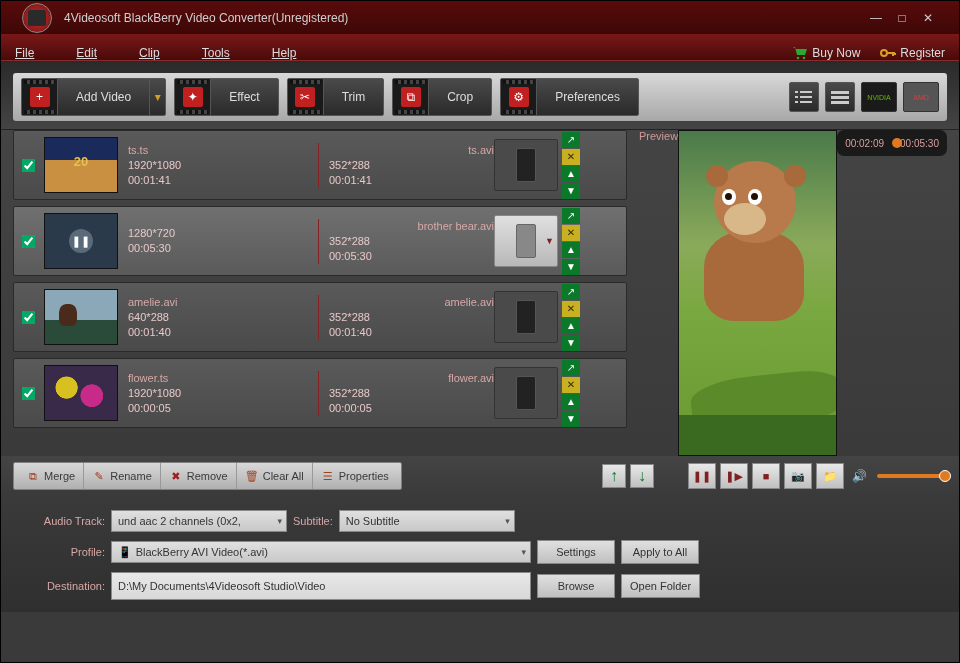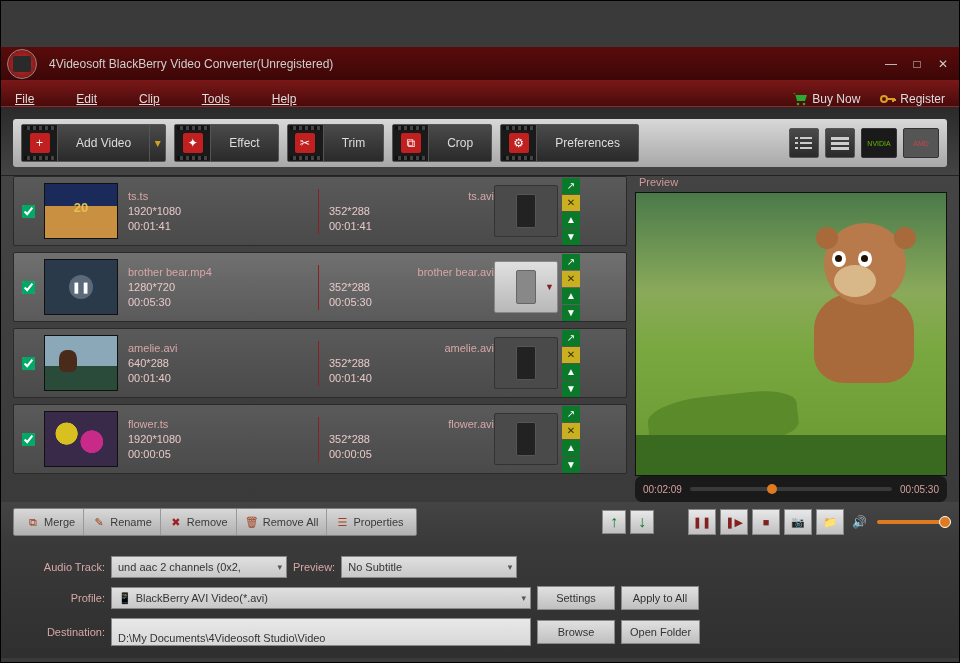--- a/index.html
+++ b/index.html
@@ -1,20 +1,20 @@
 <!DOCTYPE html>
 <html><head>
 <meta charset="utf-8">
 <style>
 * { margin:0; padding:0; box-sizing:border-box; font-family:Tahoma,Verdana,sans-serif; -webkit-font-smoothing:none; }
 body { background:#000; width:960px; height:663px; overflow:hidden; }
 .app { width:960px; height:663px; background:#3a3a3a; border:1px solid #000; }
 
 
-.titlebar { height:33px; background:linear-gradient(#5a0b0b,#3d0707); display:flex; align-items:center; padding:0 6px; color:#b8b8b8; font-size:12px;margin-top:46px; }
+.titlebar { height:33px; background:linear-gradient(#5a0b0b,#3d0707); display:flex; align-items:center; padding:0 21px; color:#b8b8b8; font-size:12px; }
 .titlebar .logo { width:30px; height:30px; border-radius:50%; background:radial-gradient(circle,#c83030,#701010); display:flex; align-items:center; justify-content:center; margin-right:12px; border:1px solid #888;}
 .titlebar .logo-inner { width:18px; height:16px; background:#2a2a2a; border-radius:2px; position:relative;}
 .titlebar .title { flex:1; color:#cfcfcf; }
 .titlebar .winbtn { width:20px; height:18px; margin-left:6px; color:#ccc; display:flex; align-items:center; justify-content:center; font-size:12px; cursor:pointer; }
 
 
 .menubar { height:27px; background:linear-gradient(#7a1818,#4a0a0a); display:flex; align-items:flex-end; padding:0 14px; border-bottom:1px solid #8a2a2a; }
 .menubar .menu-item { color:#ddd; font-size:12px; text-decoration:underline; margin-right:42px; cursor:pointer; }
 .menubar .spacer { flex:1; }
 .menubar .rlink { display:flex; align-items:center; color:#ddd; font-size:12px; margin-left:20px; cursor:pointer; }
@@ -49,21 +49,21 @@
 .row .outinfo .fn{ color:#d8a8a8;text-align:right;} .row .outinfo .meta{ color:#e8c8c8;}
 .row .device { width:64px; height:52px; background:linear-gradient(#e0e0e0,#b8b8b8); border:1px solid #888; border-radius:2px; display:flex; align-items:center; justify-content:center; position:relative; margin-right:2px;}
 .row .device.dark { background:#4a4a4a; border-color:#333;}
 .row .device .phone{ width:20px; height:34px; background:#222; border-radius:2px; border:1px solid #555;}
 .row .device .dd{ position:absolute; right:3px; color:#802020; font-size:9px;}
 .row .sidebtn { width:18px; display:flex; flex-direction:column; gap:1px; margin-left:2px;}
 .row .sb { width:18px; height:16px; display:flex; align-items:center; justify-content:center; font-size:10px; cursor:pointer; }
 .row .sb.g{ background:#0a7a2a; color:#fff;}
 .row .sb.y{ background:#c8b020; color:#3a2a00;}
 
-.preview { flex:1; margin-left:8px; display:flex; flex-direction:column; }
+.preview { flex:1; margin-left:8px; display:flex; flex-direction:row; }
 .preview .lbl { color:#d09898; font-size:11px; height:16px; padding-left:4px; }
 .preview .screen { flex:1; background:#000; border:1px solid #111; overflow:hidden; position:relative; }
 .preview .timeline { height:26px; background:#1a1a1a; display:flex; align-items:center; padding:0 8px; color:#d8a0a0; font-size:10px;border-radius:7px; }
 .preview .tl-bar { flex:1; height:4px; background:#3a3a3a; margin:0 8px; position:relative; border-radius:2px;}
 .preview .tl-bar .pos{ position:absolute; left:38%; top:-3px; width:10px; height:10px; border-radius:50%; background:#e07a20;}
 
 
 .actionbar { height:40px; padding:6px 12px; background:linear-gradient(#444,#3a3a3a); display:flex; gap:8px; }
 .actionbar .strip { height:28px; background:linear-gradient(#d8d8d8,#b0b0b0); border:1px solid #808080; border-radius:2px; display:flex; align-items:center; padding:0 4px; }
 .actionbar .abtn { display:flex; align-items:center; font-size:11px; color:#3a3a3a; padding:0 8px; height:100%; cursor:pointer; border-right:1px solid #999;}
@@ -76,21 +76,21 @@
 .actionbar .vol{ width:70px; height:4px; background:#e07a20; position:relative; border-radius:2px; margin-left:6px;}
 .actionbar .vol .knob{ position:absolute; right:-4px; top:-4px; width:12px; height:12px; border-radius:50%; background:#e07a20; border:1px solid #fff;}
 
 
 .bottom { padding:14px 12px 12px 12px; background:linear-gradient(#3a3a3a,#2f2f2f); display:flex; }
 .formcol { flex:1; display:flex; flex-direction:column; gap:8px; }
 .frow { display:flex; align-items:center; gap:6px; }
 .flabel { width:92px; text-align:right; color:#d8a8a8; font-size:11px; }
 .fselect { height:22px; background:linear-gradient(#e0e0e0,#c8c8c8); border:1px solid #888; font-size:11px; color:#333; padding:0 18px 0 6px; position:relative; display:flex; align-items:center; cursor:pointer;}
 .fselect::after{ content:"▾"; position:absolute; right:4px; color:#555; font-size:9px;}
-.ftext { height:22px; background:linear-gradient(#e8e8e8,#d8d8d8); border:1px solid #888; font-size:11px; color:#333; padding:13px 6px; flex:1; display:flex; align-items:flex-start;}
+.ftext { height:22px; background:linear-gradient(#e8e8e8,#d8d8d8); border:1px solid #888; font-size:11px; color:#333; padding:13px 6px; flex:1; display:flex; align-items:center;}
 .fbtn { height:24px; background:linear-gradient(#e0e0e0,#c0c0c0); border:1px solid #888; font-size:11px; color:#333; padding:0 8px; display:flex; align-items:center; cursor:pointer; min-width:78px; justify-content:center;}
 
 .convert { width:162px; height:60px; background:linear-gradient(#a82020,#701010); border:2px solid #501010; border-radius:3px; display:flex; align-items:center; justify-content:center; color:#fff; font-size:20px; font-weight:bold; cursor:pointer; margin-left:20px; align-self:flex-end;}
 .convert .cico{ width:28px; height:28px; margin-right:10px; display:flex; align-items:center; justify-content:center; }
 
 
 .th-20th{ width:100%; height:100%; background:linear-gradient(180deg,#1a2a5a 40%,#c89040 40%); position:relative;}
 .th-20th::after{content:"20"; position:absolute; left:50%; top:30%; transform:translateX(-50%); color:#e8c050; font-weight:bold; font-size:13px;}
 .th-bear{ width:100%; height:100%; background:#2a3a4a; display:flex; align-items:center; justify-content:center;}
 .th-bear .pp{ width:24px; height:24px; border-radius:50%; background:#5a6a7a; display:flex; align-items:center; justify-content:center; color:#fff; font-size:11px;}
@@ -251,21 +251,20 @@
       <div class="row sel">
         <div class="chk">
             <input type="checkbox" checked="" style="">
           </div>
         <div class="thumb">
             <div class="th-bear">
               <div class="pp">❚❚</div>
             </div>
           </div>
         <div class="info">
-          <div class="fn">brother bear.mp4</div>
           <div class="meta">1280*720</div>
           <div class="meta">00:05:30</div>
         </div>
         <div class="outinfo">
           <div class="fn">brother bear.avi</div>
           <div class="meta">352*288</div>
           <div class="meta">00:05:30</div>
         </div>
         <div class="device">
             <div class="phone" style="background:#888;border-color:#666;"></div>
@@ -373,21 +372,21 @@
       <div class="abtn">
           <span class="aico" style="color:#a04020">✎</span>
           <span>Rename</span>
         </div>
       <div class="abtn">
           <span class="aico" style="color:#a02020">✖</span>
           <span>Remove</span>
         </div>
       <div class="abtn">
           <span class="aico" style="color:#a04020">🗑</span>
-          <span>Remove All</span>
+          <span>Clear All</span>
         </div>
       <div class="abtn">
           <span class="aico" style="color:#a04020">☰</span>
           <span>Properties</span>
         </div>
     </div>
     <div class="updown">
       <div class="ud">↑</div>
       <div class="ud" style="color:#0a7a2a">↓</div>
     </div>
@@ -405,21 +404,21 @@
     </div>
   </div>
 
   <div class="bottom">
     <div class="formcol">
       <div class="frow">
         <div class="flabel">Audio Track:</div>
         <div class="fselect" style="width:176px;">
             <span>und aac 2 channels (0x2,</span>
           </div>
-        <div class="flabel" style="width:auto;">Preview:</div>
+        <div class="flabel" style="width:auto;">Subtitle:</div>
         <div class="fselect" style="width:176px;">
             <span>No Subtitle</span>
           </div>
       </div>
       <div class="frow">
         <div class="flabel">Profile:</div>
         <div class="fselect" style="width:420px;">
             <span style="display:inline-flex;align-items:center;gap:4px;">
               <span>📱</span>
               <span>BlackBerry AVI Video(*.avi)</span>

